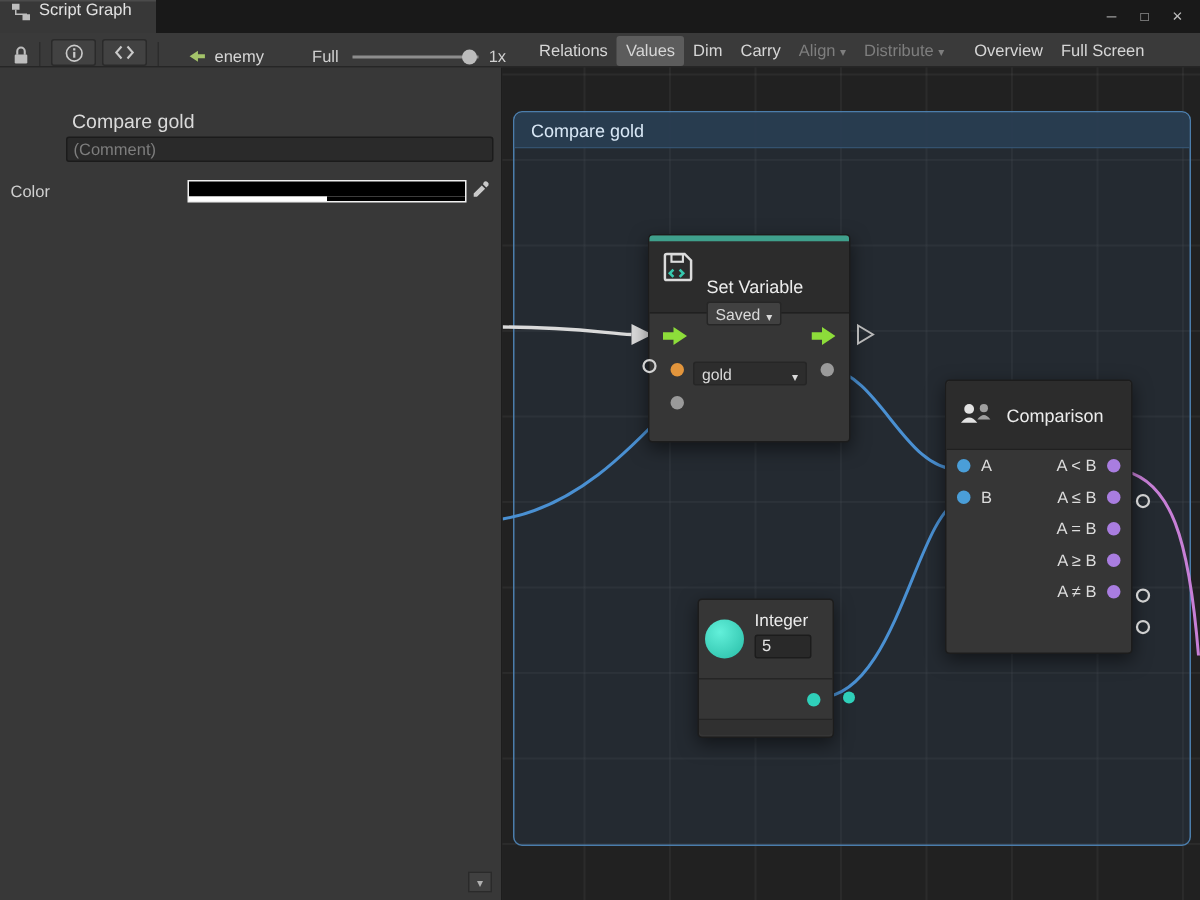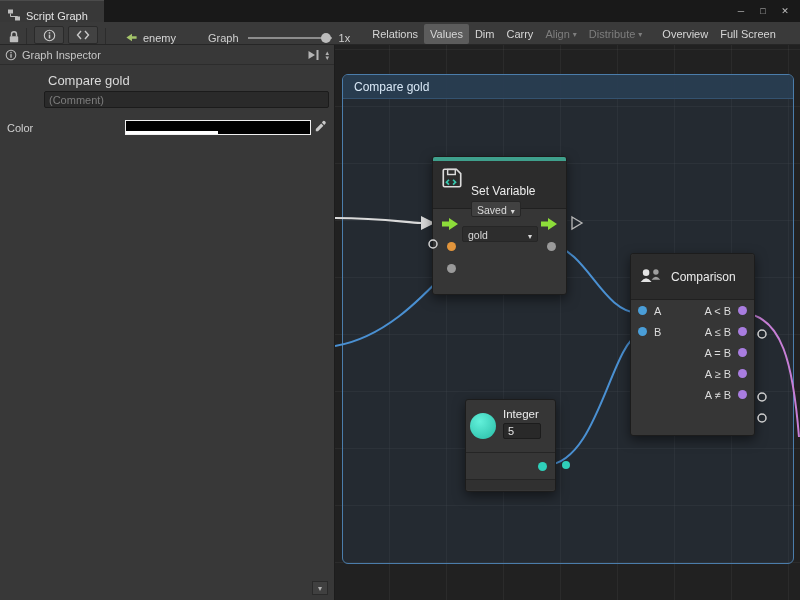--- a/index.html
+++ b/index.html
@@ -3,21 +3,21 @@
 <meta charset="utf-8">
 <style>
 *{margin:0;padding:0;box-sizing:border-box}
 html,body{width:800px;height:600px}
 body{position:relative;overflow:hidden;background:#212121;color:#cfcfcf;
 font-family:"Liberation Sans","DejaVu Sans",sans-serif;font-size:11px;-webkit-user-select:none;user-select:none}
 button{font:inherit;background:none;border:none;color:inherit;cursor:default}
 
 
 .titlebar{position:absolute;left:0;top:0;width:800px;height:22px;background:#191919;display:flex;align-items:stretch}
-.tab{display:flex;align-items:flex-end;gap:5px;padding:0 16px 0 7px;background:#383838;color:#e2e2e2;border-top:1px solid #4b4b4b}
+.tab{display:flex;align-items:flex-start;gap:5px;padding:0 16px 0 7px;background:#383838;color:#e2e2e2;border-top:1px solid #4b4b4b}
 .win-controls{margin-left:auto;display:flex;align-items:center;gap:2px;padding-right:5px}
 .win-btn{width:20px;height:18px;display:flex;align-items:center;justify-content:center;color:#bdbdbd;font-size:9px}
 
 
 .toolbar{position:absolute;left:0;top:22px;width:800px;height:23px;background:#3a3a3a;border-bottom:1px solid #262626;display:flex;align-items:flex-end}
 .tb-sep{width:1px;height:16px;background:#2c2c2c;margin:0 5px}
 .tb-iconbtn{width:30px;height:18px;display:flex;align-items:center;justify-content:center;background:#424242;border:1px solid #2a2a2a;border-radius:2px;margin:0 2px}
 .tb-plain{display:flex;align-items:center;justify-content:center;margin-left:7px}
 .tb-btn{height:20px;padding:0 6px;display:flex;align-items:center;gap:3px;color:#d6d6d6}
 .tb-btn.active{background:#5c5c5c;border-radius:2px}
@@ -67,21 +67,21 @@
 
 .sv{left:97px;top:111px;width:135px;height:139px}
 .sv-accent{height:4px;background:#3fa08c;border-radius:2px 2px 0 0}
 .sv-header{height:48px;background:#2c2c2c;border-bottom:1px solid #202020;display:flex;gap:7px;padding:5px 7px}
 .sv-header .node-title{margin-top:18px}
 .sv-header .mini-dd{margin-top:3px}
 .sv-body{position:relative;height:85px}
 .flow-port{position:absolute;width:16px;height:12px}
 .fp-in{left:9px;top:9px}.fp-out{right:9px;top:9px}
 .p-orange{left:14px;top:33px}.p-grayR{left:114px;top:33px}.p-grayL2{left:14px;top:55px}
-.gold-dd{position:absolute;left:29px;top:17px;width:76px;justify-content:space-between;background:#2d2d2d}
+.gold-dd{position:absolute;left:29px;top:32px;width:76px;justify-content:space-between;background:#2d2d2d}
 
 
 .cmp{left:295px;top:208px;width:125px;height:183px}
 .cmp-header{height:46px;background:#2c2c2c;border-bottom:1px solid #202020;border-radius:3px 3px 0 0;display:flex;align-items:center;gap:8px;padding:0 8px}
 .cmp-row{height:21px;display:flex;align-items:center;padding:0 7px;color:#dcdcdc}
 .cmp-row .port{position:static;flex:none}
 .cmp-in-label{margin-left:7px}
 .cmp-out-label{margin-left:auto;margin-right:7px}
 
 
@@ -133,21 +133,21 @@
       <path d="M5 2 L1.5 6 L5 10 M9 2 L12.5 6 L9 10" stroke="#c9c9c9" stroke-width="1.4" fill="none"></path>
     </svg>
   </button>
   <span class="tb-sep"></span>
   <span class="graph-ref">
     <svg width="13" height="13" viewBox="0 0 14 14">
       <path d="M1.5 7 L7.5 3 v2.6 h5 v2.8 h-5 V11 z" fill="#a4c46a"></path>
     </svg>
     <span>enemy</span>
   </span>
-  <span class="zoom-label">Graph</span>
+  <span class="zoom-label">Full</span>
   <span class="zoom-slider">
     <span class="zoom-track"></span>
     <span class="zoom-handle"></span>
   </span>
   <span class="zoom-value">1x</span>
   <span class="btn-group">
     <button class="tb-btn">Relations</button>
     <button class="tb-btn active">Values</button>
     <button class="tb-btn">Dim</button>
     <button class="tb-btn">Carry</button>
@@ -158,38 +158,20 @@
     <button class="tb-btn disabled">
       <span>Distribute</span>
         <span class="caret">▾</span>
     </button>
     <button class="tb-btn" style="margin-left:8px">Overview</button>
     <button class="tb-btn">Full Screen</button>
   </span>
 </div>
 
 <div class="inspector">
-  <div class="insp-header">
-    <svg width="12" height="12" viewBox="0 0 14 14">
-      <circle cx="7" cy="7" r="5.6" stroke="#bdbdbd" stroke-width="1.2" fill="none"></circle>
-      <rect x="6.2" y="6" width="1.6" height="4.2" fill="#bdbdbd"></rect>
-      <rect x="6.2" y="3.4" width="1.6" height="1.6" fill="#bdbdbd"></rect>
-    </svg>
-    <span>Graph Inspector</span>
-    <span class="insp-header-right">
-      <svg width="13" height="12" viewBox="0 0 13 12">
-        <path d="M1.5 2 L8 6 L1.5 10 z" fill="#b5b5b5"></path>
-        <rect x="9.5" y="1" width="2" height="10" fill="#b5b5b5"></rect>
-      </svg>
-      <span class="spinner">
-        <span>▴</span>
-        <span>▾</span>
-      </span>
-    </span>
-  </div>
   <div class="insp-title">Compare gold</div>
   <input class="comment-field" type="text" placeholder="(Comment)" style="">
   <span class="color-label">Color</span>
   <div class="color-swatch">
     <div class="swatch-main"></div>
     <div class="swatch-alpha">
       <span class="a-l"></span>
         <span class="a-r"></span>
     </div>
   </div>

